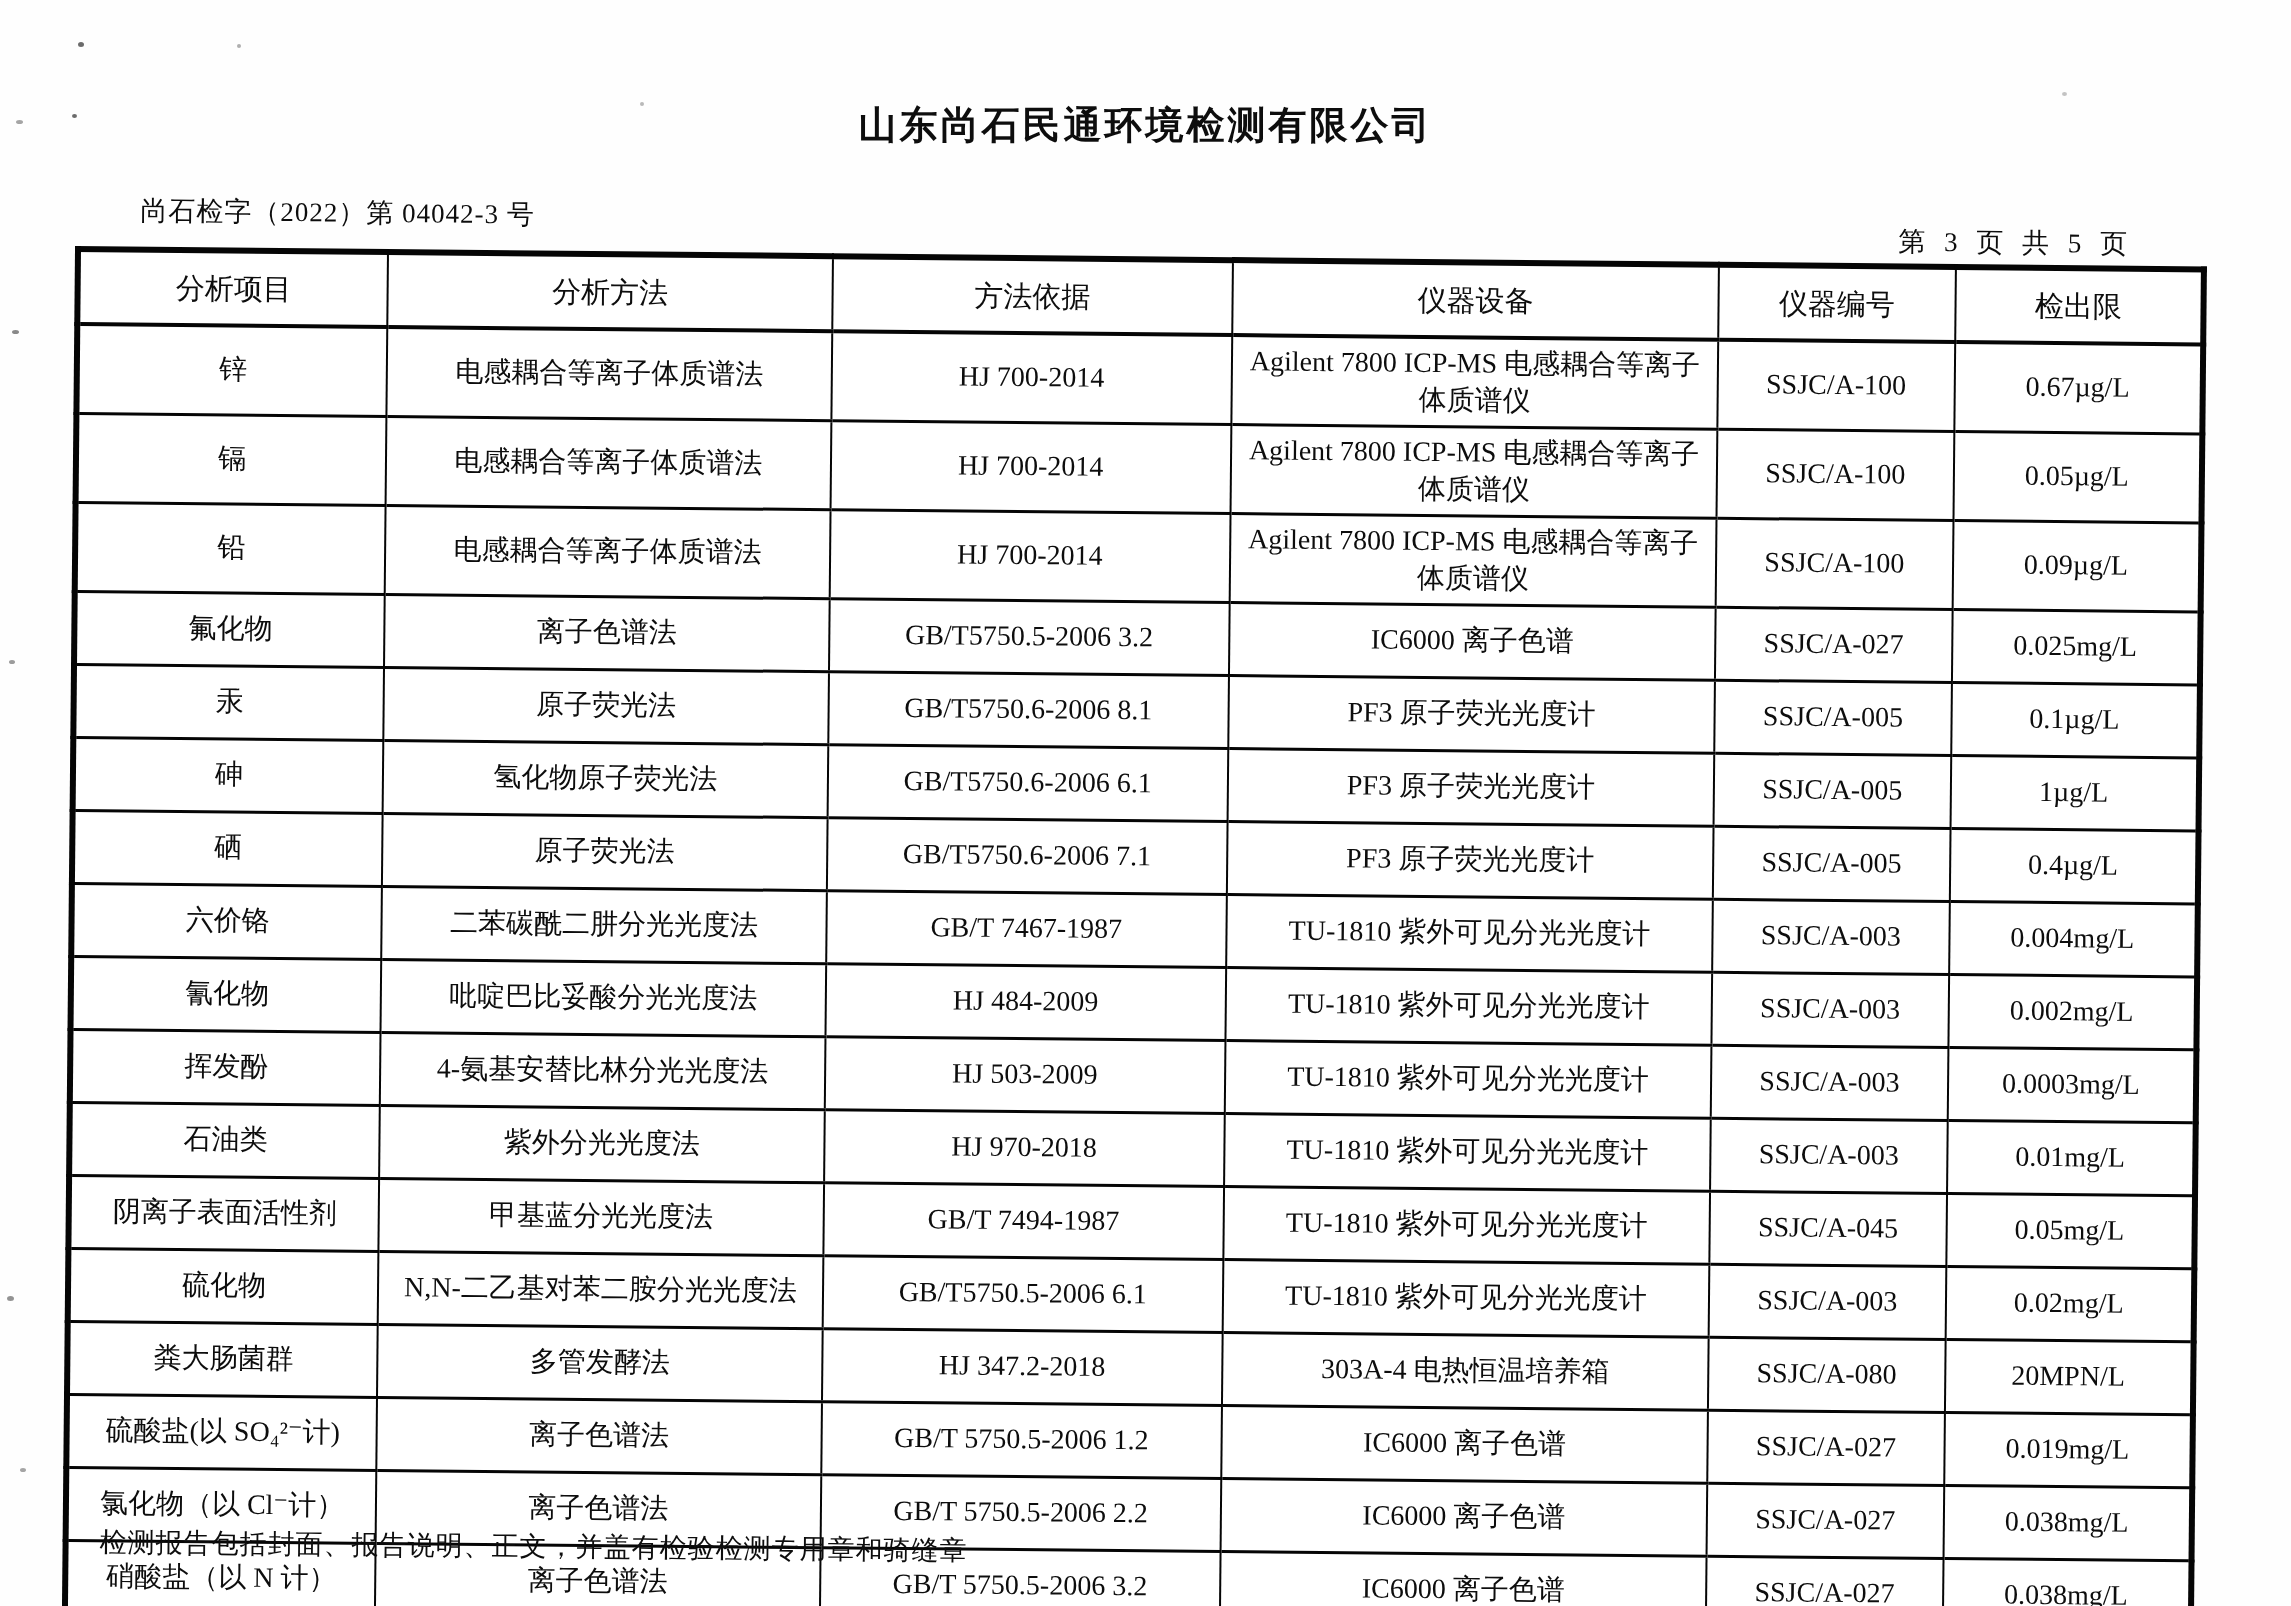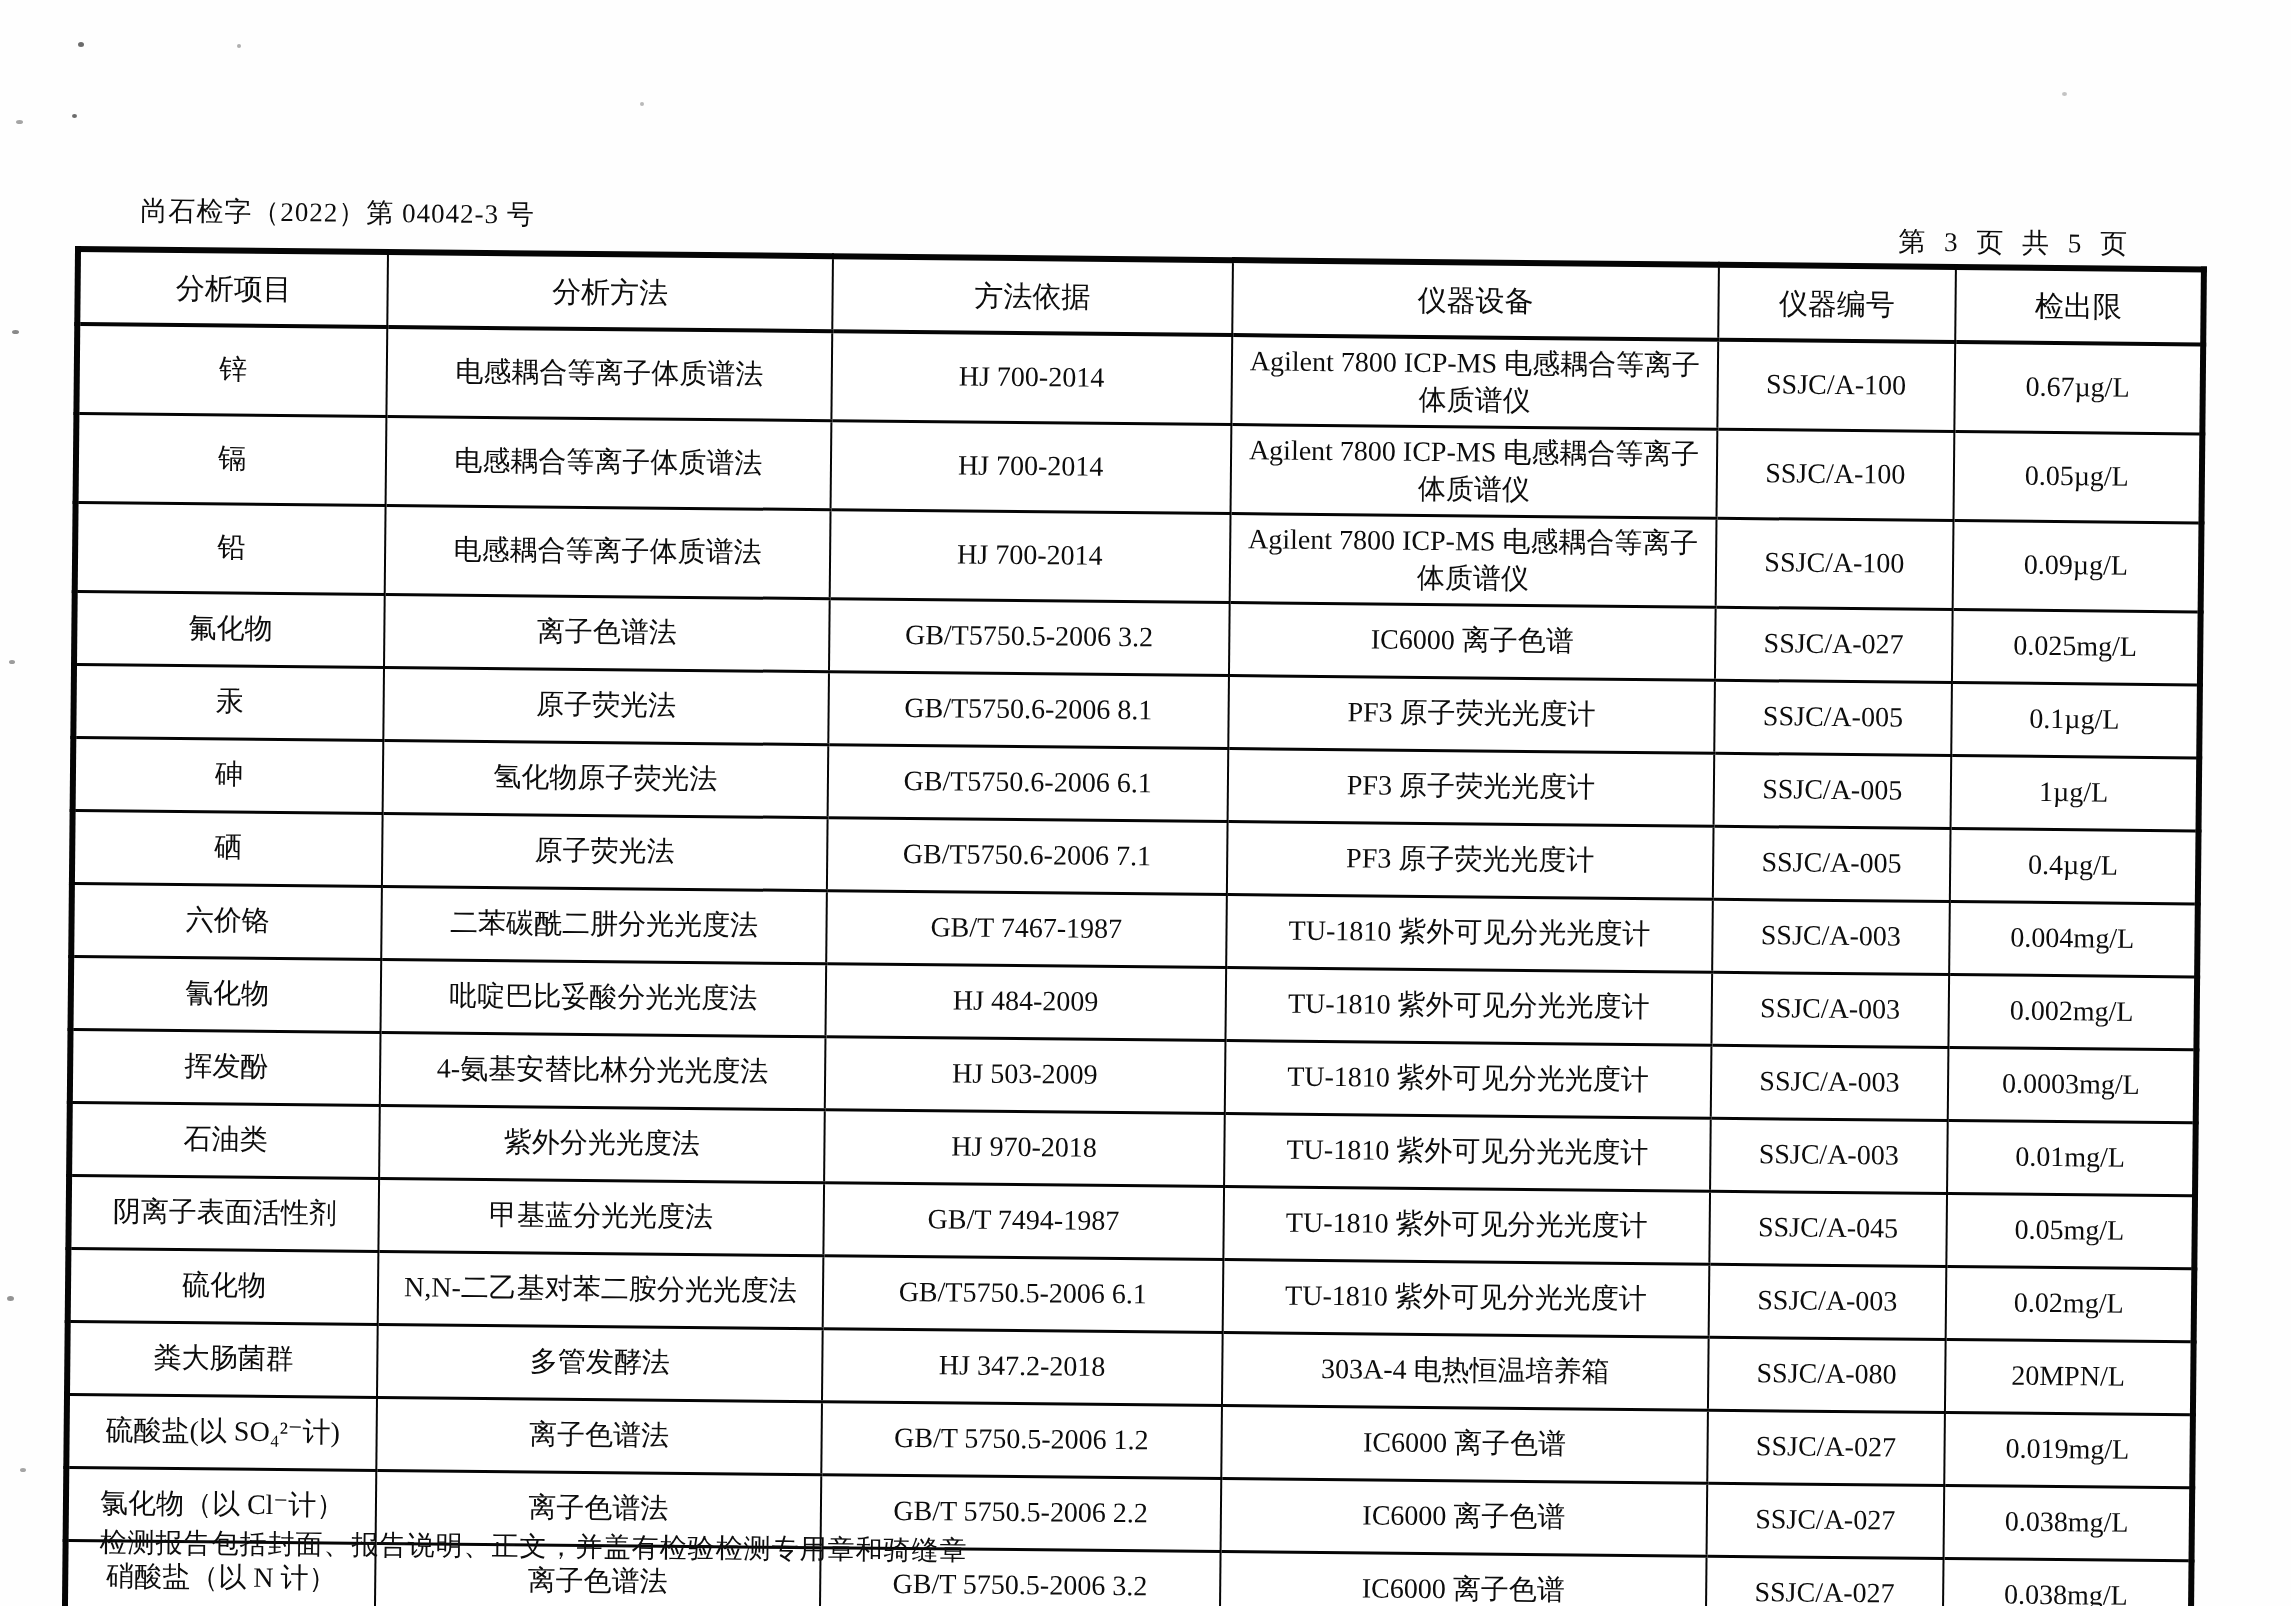--- a/index.html
+++ b/index.html
@@ -85,20 +85,21 @@
   <span class="speck s2"></span>
   <span class="speck s3"></span>
   <span class="speck s4"></span>
   <span class="speck s5"></span>
   <span class="speck s6"></span>
   <span class="speck s7"></span>
   <span class="speck s8"></span>
   <span class="speck s9"></span>
   <span class="speck s10"></span>
 
+  <h1 class="company-title">山东尚石民通环境检测有限公司</h1>
 
   <div class="skew-wrap">
 
     <span class="doc-number">尚石检字（2022）第 04042-3 号</span>
 
     <span class="page-info">第 3 页 共 5 页</span>
 
     <table class="analysis">
       <thead>
         <tr>

